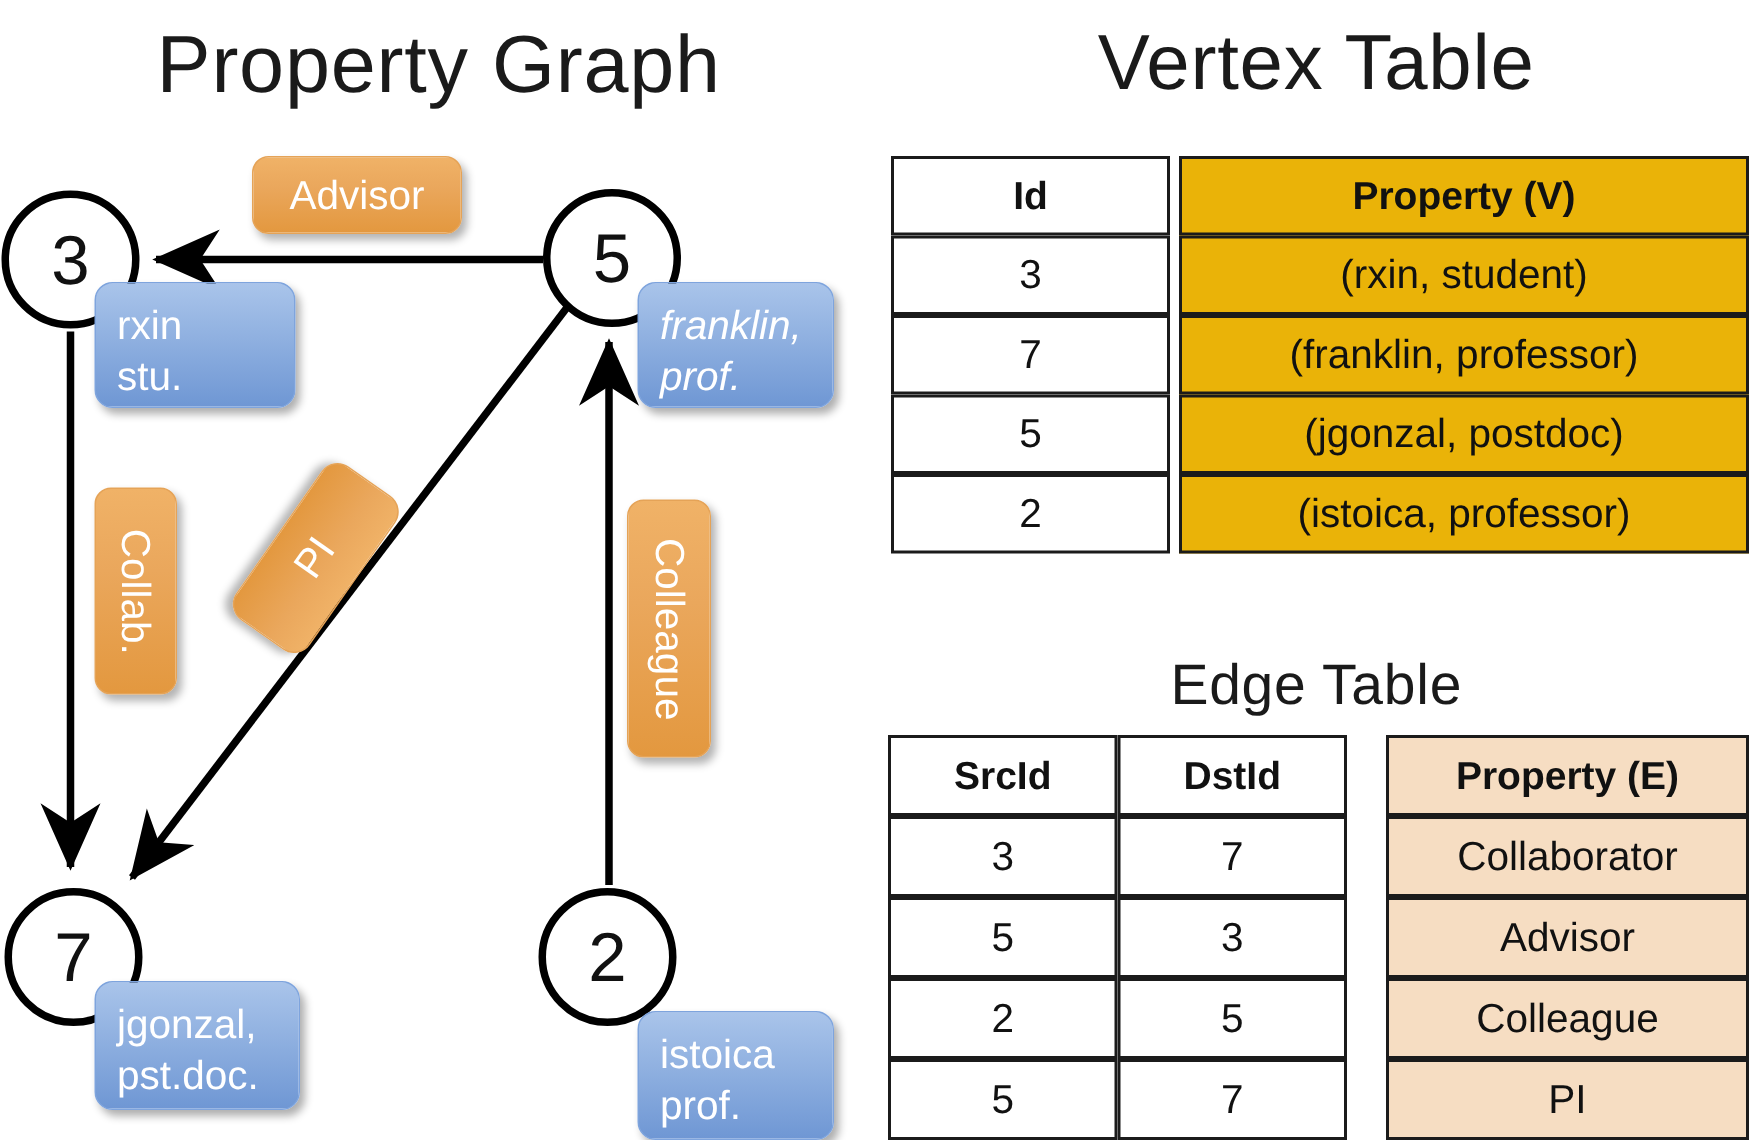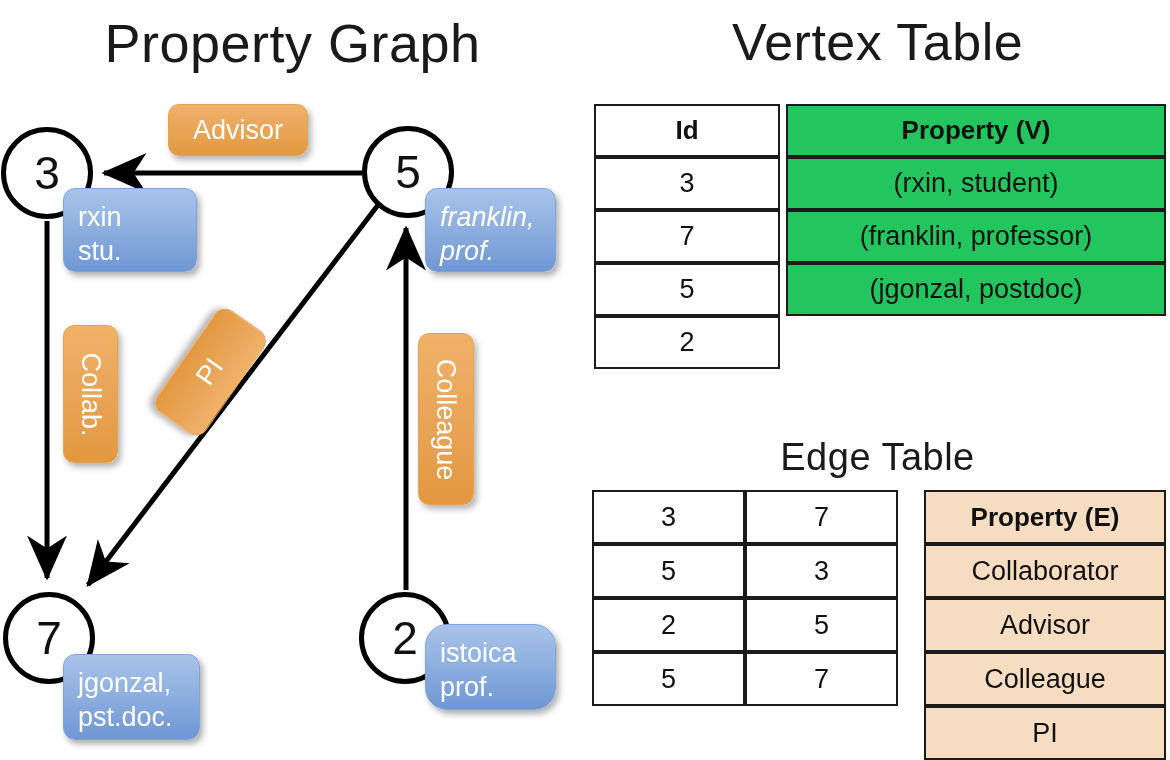--- a/index.html
+++ b/index.html
@@ -78,21 +78,21 @@
     font-size: 27px;
     line-height: 34px;
     padding: 11px 0 0 14px;
     box-sizing: border-box;
     z-index: 5;
     white-space: pre-line;
   }
   #prop-rxin     { left: 63px;  top: 188px; width: 134px; height: 84px; }
   #prop-franklin { left: 425px; top: 188px; width: 131px; height: 84px; font-style: italic; }
   #prop-jgonzal  { left: 63px;  top: 654px; width: 137px; height: 86px; }
-  #prop-istoica  { left: 425px; top: 624px; width: 131px; height: 86px; border-radius: 22px; }
+  #prop-istoica  { left: 425px; top: 674px; width: 131px; height: 86px; }
 
   
   .edge-label {
     position: absolute;
     border-radius: 11px;
     background: linear-gradient(180deg, #f0b267 0%, #eaa75c 40%, #e3983f 100%);
     border: 1px solid #e5a357;
     box-shadow: 3px 4px 6px rgba(0,0,0,0.30);
     color: #ffffff;
     font-family: "Liberation Sans", sans-serif;
@@ -144,21 +144,21 @@
     font-weight: 300;
     box-sizing: border-box;
   }
   .tbl th { font-weight: 700; font-size: 26px; }
 
   
   #vertex-id-table { left: 594px; top: 104px; }
   #vertex-id-table td, #vertex-id-table th { width: 186px; height: 53px; background: #ffffff; }
 
   #vertex-prop-table { left: 786px; top: 104px; }
-  #vertex-prop-table td, #vertex-prop-table th { width: 380px; height: 53px; background: #22c55e; }
+  #vertex-prop-table td, #vertex-prop-table th { width: 380px; height: 53px; background: #eab308; }
 
   
   #edge-src-dst-table { left: 592px; top: 490px; }
   #edge-src-dst-table td, #edge-src-dst-table th { width: 153px; height: 54px; background: #ffffff; }
 
   #edge-prop-table { left: 924px; top: 490px; }
   #edge-prop-table td, #edge-prop-table th { width: 242px; height: 54px; background: #f6ddc2; }
 </style>
 </head>
 <body>
@@ -256,27 +256,34 @@
   </tr>
   <tr>
     <td>(rxin, student)</td>
   </tr>
   <tr>
     <td>(franklin, professor)</td>
   </tr>
   <tr>
     <td>(jgonzal, postdoc)</td>
   </tr>
+  <tr>
+    <td>(istoica, professor)</td>
+  </tr>
 </tbody>
   </table>
 
 <div id="title-edge-table" class="title">Edge Table</div>
 
 <table class="tbl" id="edge-src-dst-table">
   <tbody>
+      <tr>
+    <th>SrcId</th>
+    <th>DstId</th>
+  </tr>
   <tr>
     <td>3</td>
     <td>7</td>
   </tr>
   <tr>
     <td>5</td>
     <td>3</td>
   </tr>
   <tr>
     <td>2</td>

